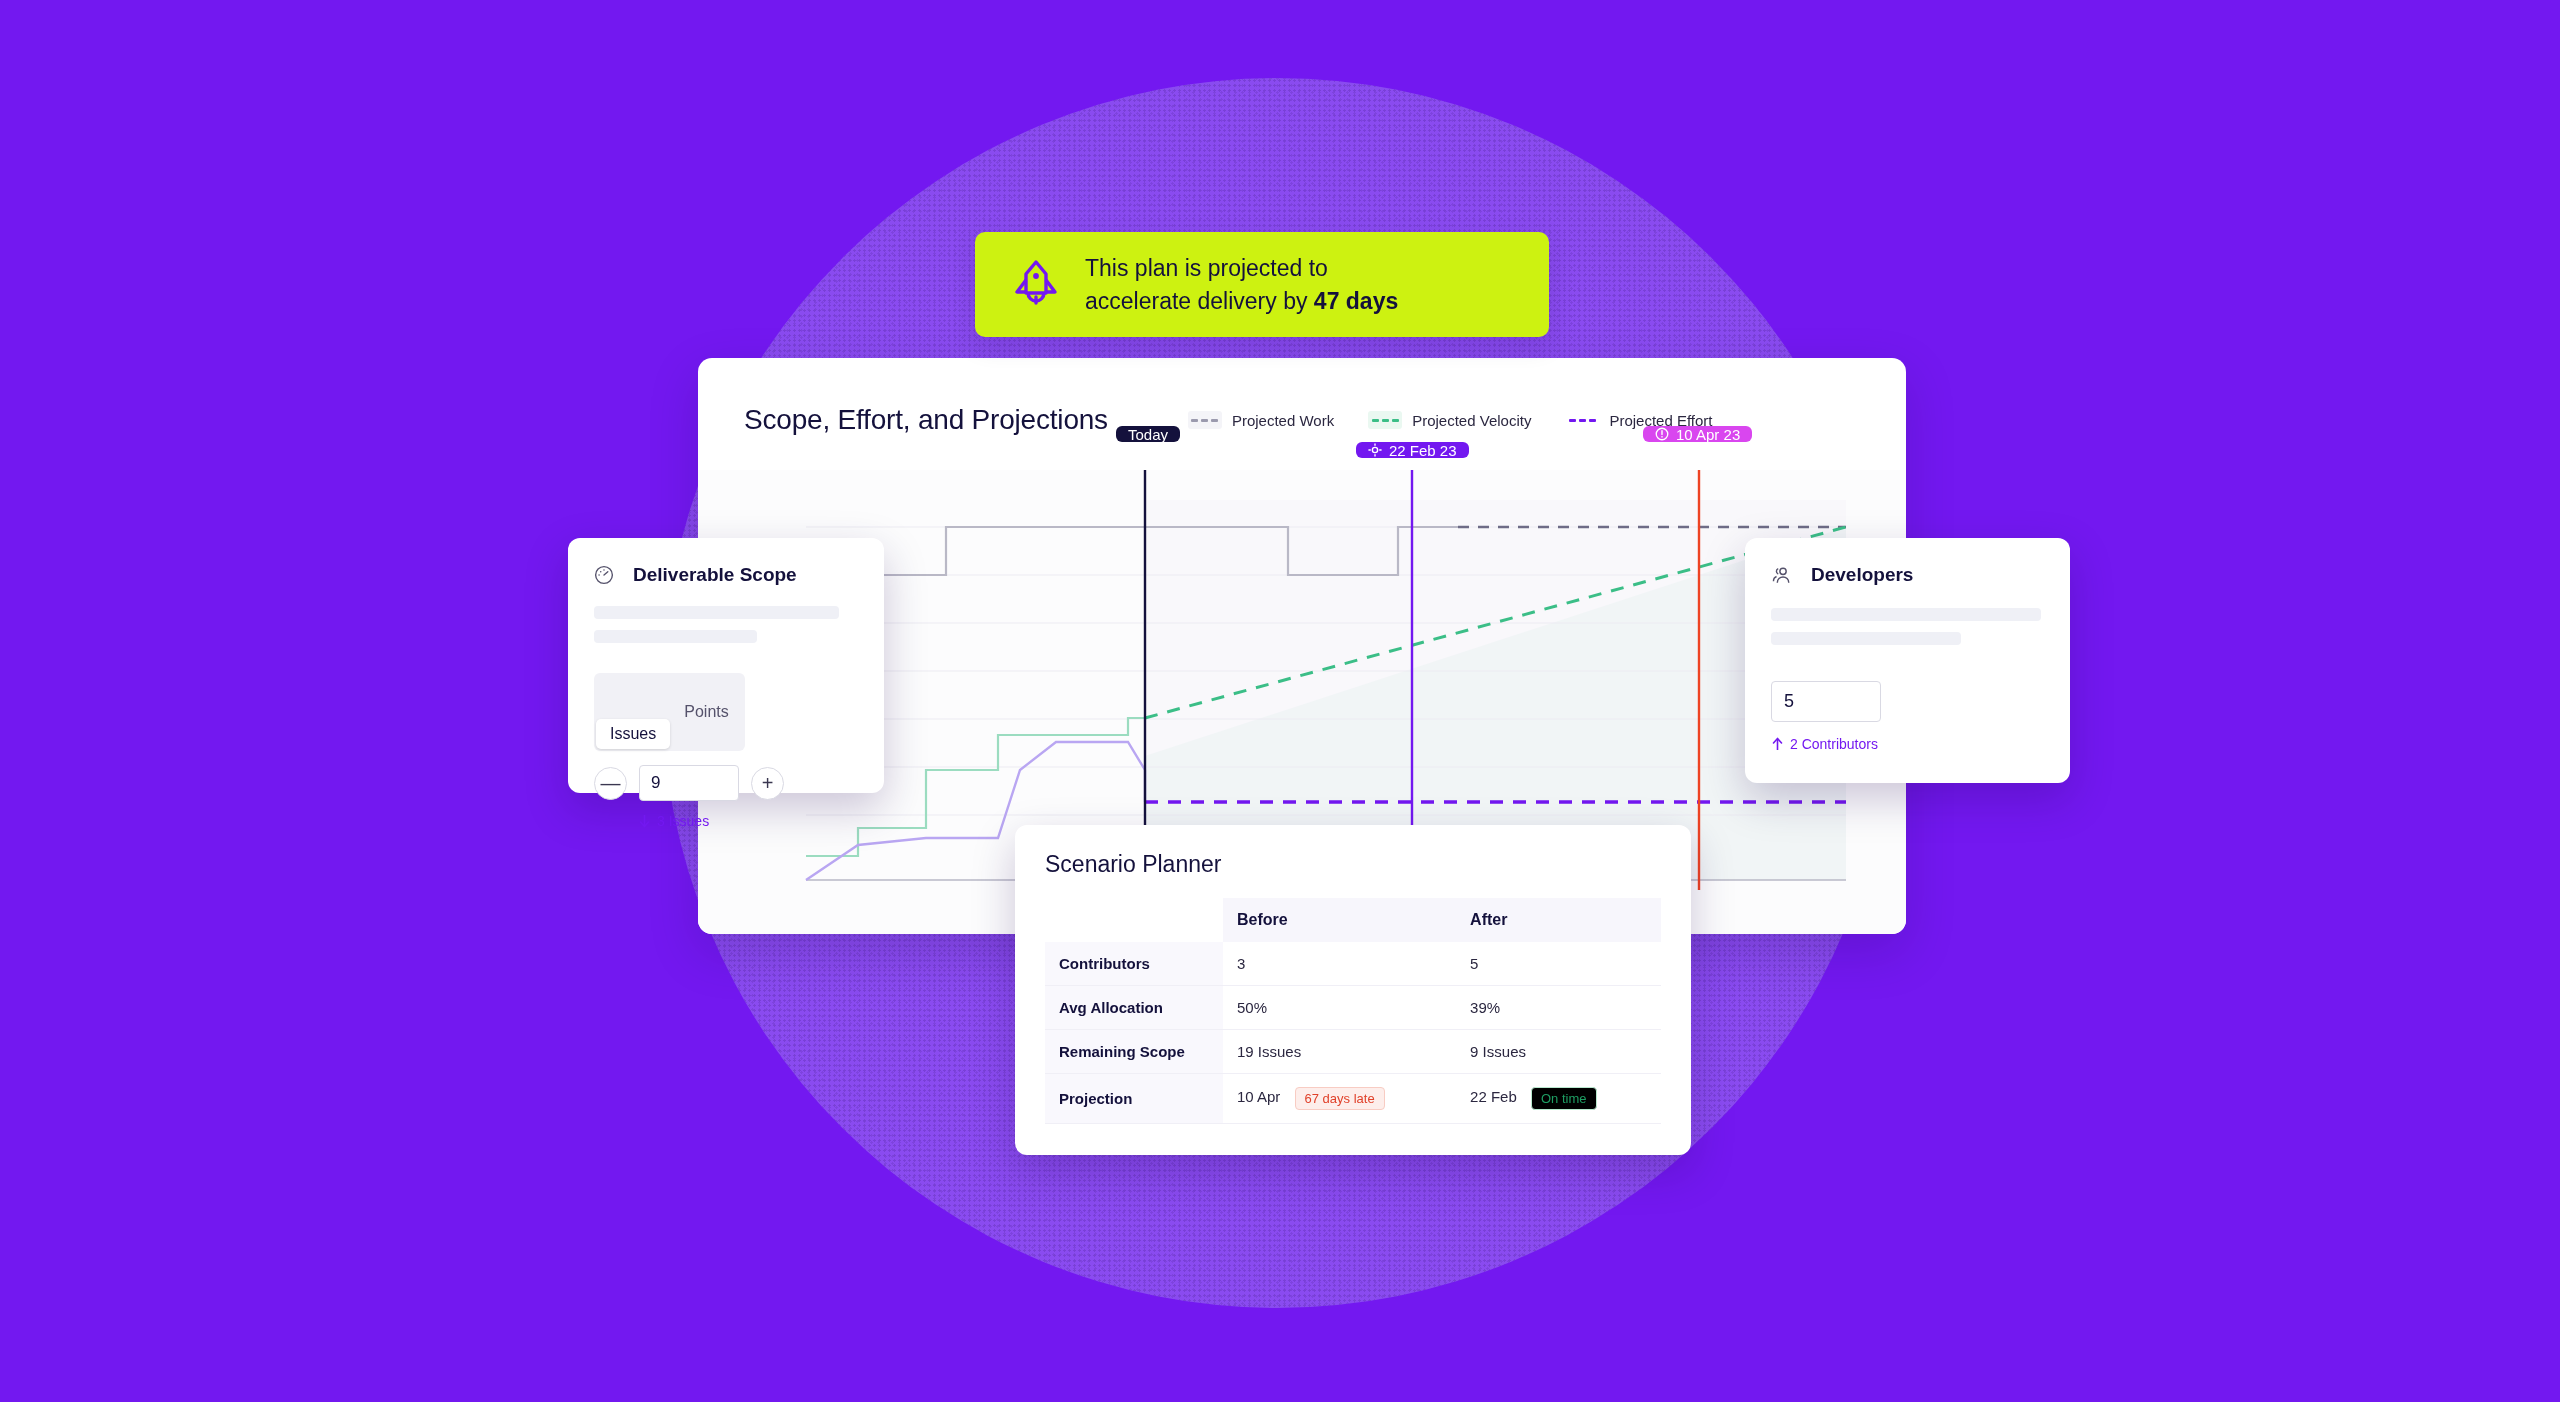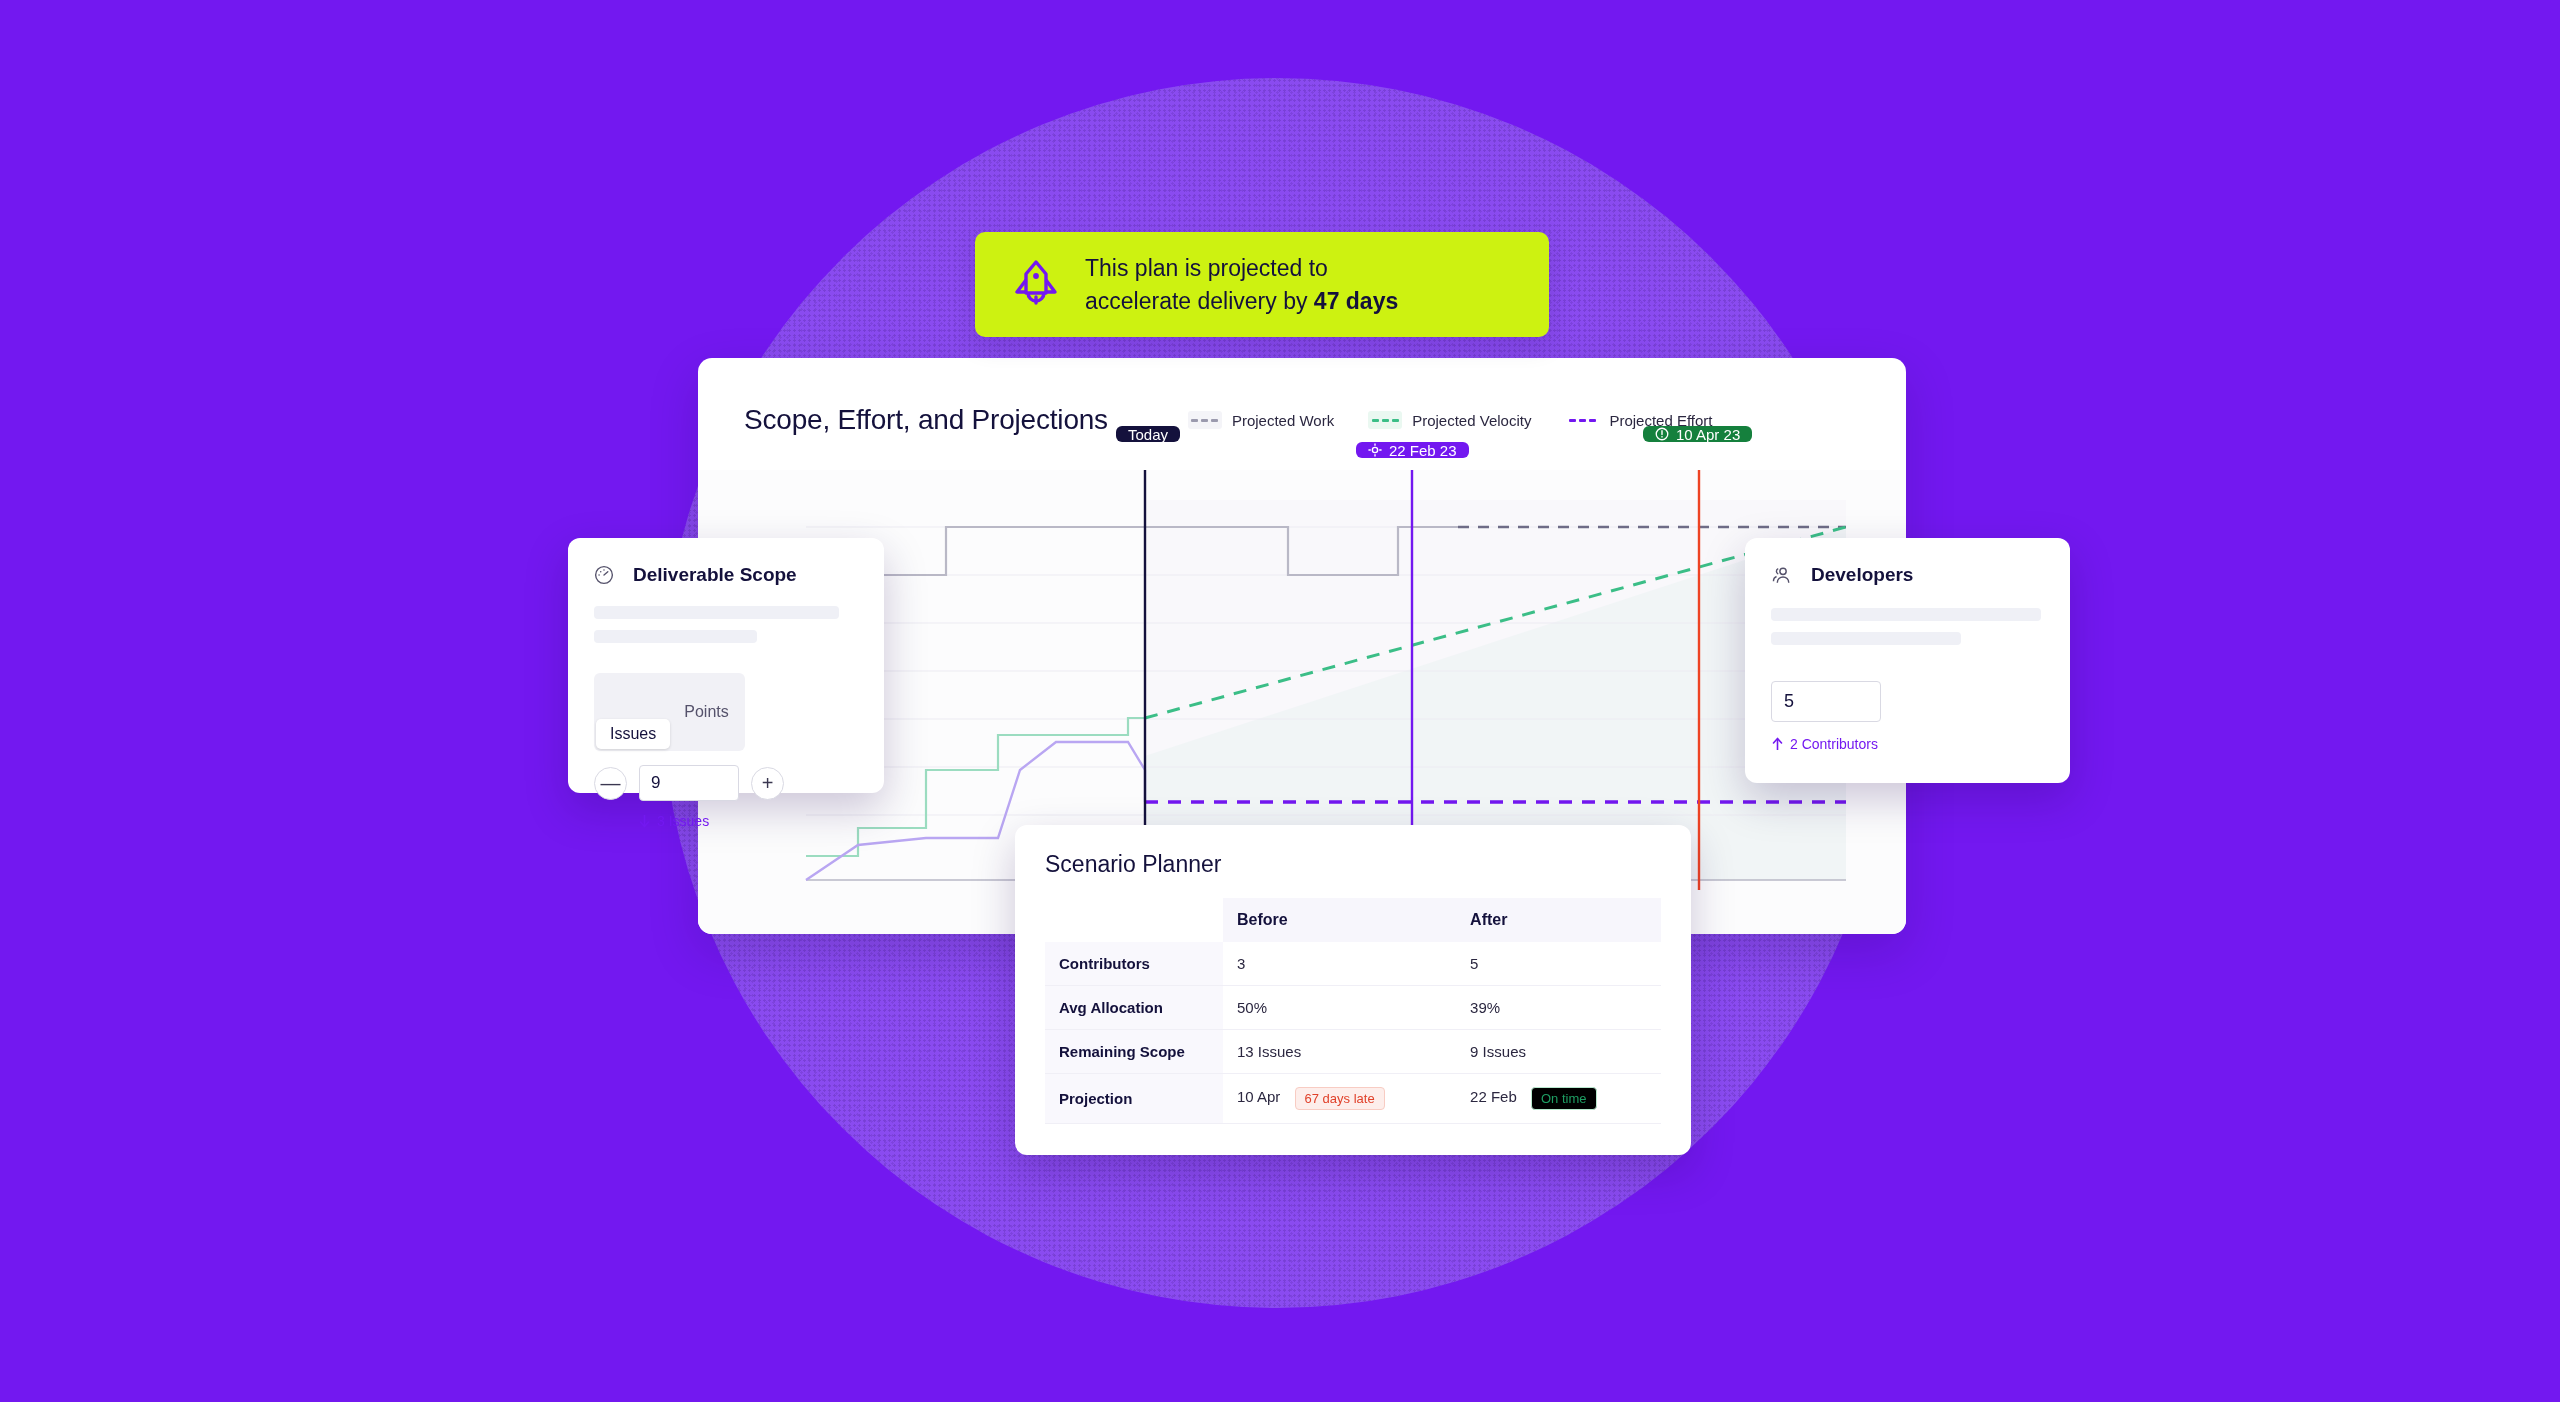--- a/index.html
+++ b/index.html
@@ -96,21 +96,21 @@
     gap: 7px;
     padding: 0 12px;
     border-radius: 6px;
     font-size: 15px;
     color: #fff;
     white-space: nowrap;
     z-index: 6;
   }
   #badge-today { background: #14113C; }
   #badge-feb   { background: #7318F0; }
-  #badge-apr   { background: #15803d; }
+  #badge-apr   { background: #d946ef; }
   .marker-badge svg { display:block; }
 
   
   .float-card {
     position: absolute;
     background: #fff;
     border-radius: 12px;
     box-shadow: 0 16px 44px rgba(30,0,80,.22);
     z-index: 10;
   }
@@ -476,21 +476,21 @@
         <td>3</td>
         <td>5</td>
       </tr>
       <tr>
         <td class="rowhead">Avg Allocation</td>
         <td>50%</td>
         <td>39%</td>
       </tr>
       <tr>
         <td class="rowhead">Remaining Scope</td>
-        <td>13 Issues</td>
+        <td>19 Issues</td>
         <td>9 Issues</td>
       </tr>
       <tr>
         <td class="rowhead">Projection</td>
         <td>
           <span>10 Apr</span>
           <span class="pill pill-late">67 days late</span>
         </td>
         <td>
           <span>22 Feb</span>

